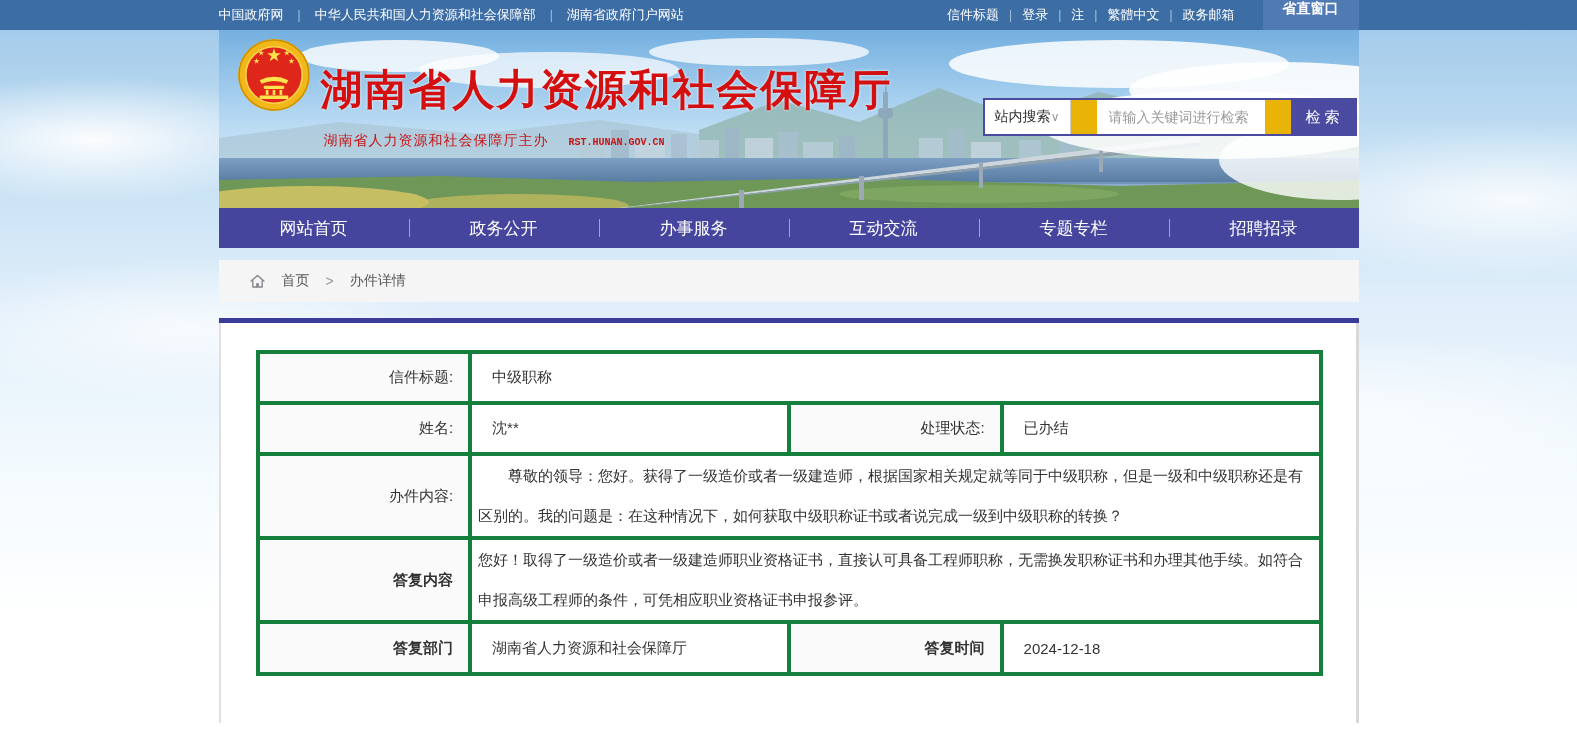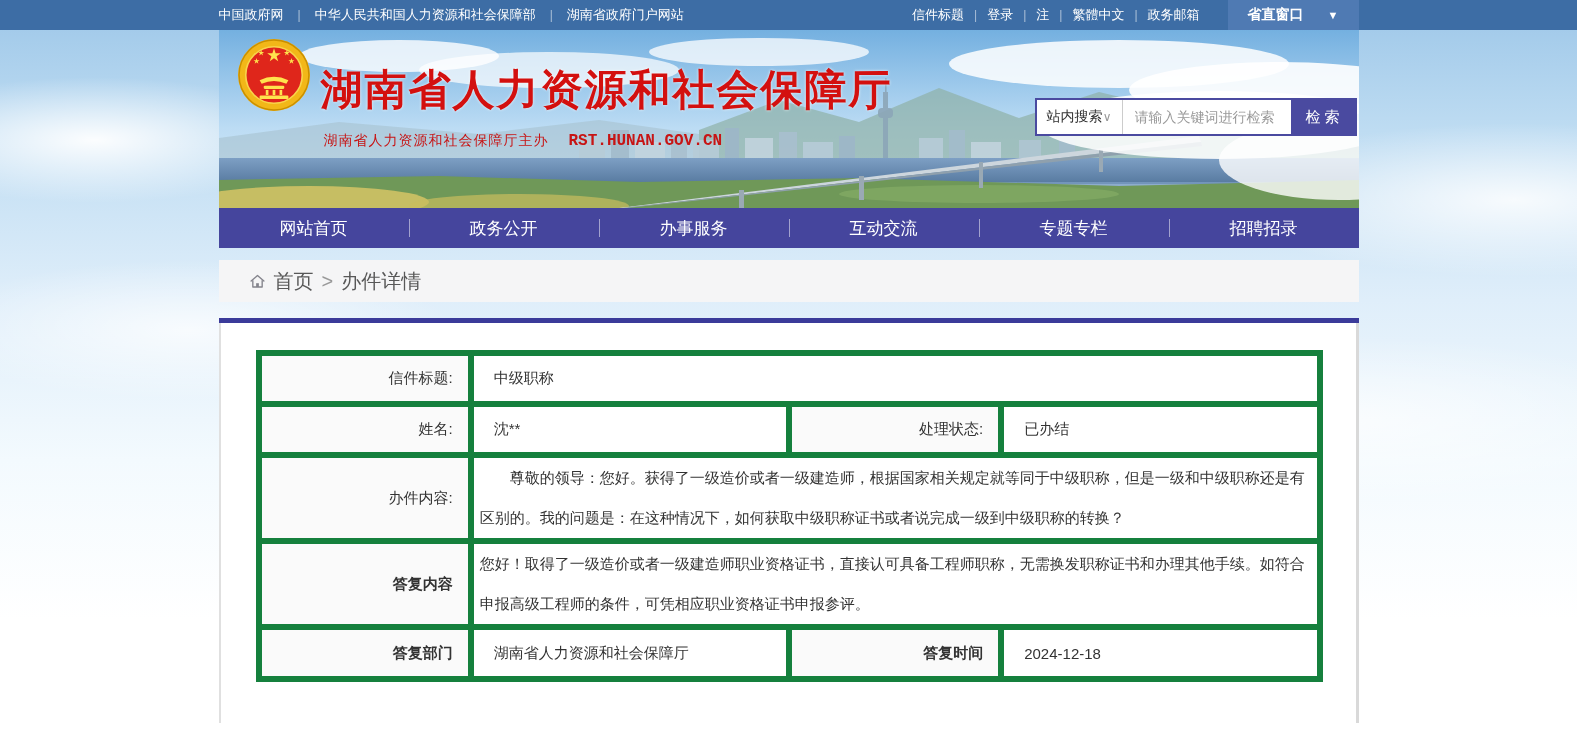--- a/index.html
+++ b/index.html
@@ -18,64 +18,64 @@
 
   
   .topbar { height:30px; background:#3d6da5; }
   .topbar-inner { height:30px; display:flex; align-items:center; justify-content:space-between; }
   .tb-left, .tb-right { display:flex; align-items:center; height:100%; }
   .tb-left { gap:14px; }
   .tb-right { gap:10px; }
   .tb-link { color:#fff; font-size:13px; white-space:nowrap; cursor:pointer; }
   .tb-sep { color:rgba(255,255,255,.55); font-size:12px; }
   .tb-win-btn { height:30px; margin-left:18px; padding:0 20px; background:#4f7ab3;
-    color:#fff; font-size:14px; font-weight:bold; display:flex; align-items:center; gap:24px; cursor:pointer; }
+    color:#fff; font-size:14px; font-weight:bold; display:flex; align-items:center; gap:15px; cursor:pointer;flex-direction:column; }
   .tb-win-btn .caret { font-size:11px; }
 
   
   .banner { position:relative; height:178px; overflow:hidden; }
   .banner-svg { position:absolute; inset:0; width:100%; height:100%; }
   .logo { position:absolute; left:18px; top:8px; width:74px; height:74px; }
   .site-title { position:absolute; left:102px; top:32px; font-size:42px; font-weight:bold;
     color:#d3100f; letter-spacing:2px; white-space:nowrap; text-shadow:0 0 3px rgba(255,255,255,.85); }
   .site-sub { position:absolute; left:105px; top:102px; display:flex; gap:20px; align-items:baseline; }
   .site-sub .host { color:#c71414; font-size:14px; letter-spacing:1px; }
-  .site-sub .domain { color:#c71414; font-size:16px; font-weight:bold; font-family:"Liberation Mono","DejaVu Sans Mono",monospace; }
-  .search { position:absolute; right:2px; top:68px; display:flex; border:2px solid #4a4aa0; background:#eab308; }
+  .site-sub .domain { color:#c71414; font-size:10px; font-weight:bold; font-family:"Liberation Mono","DejaVu Sans Mono",monospace; }
+  .search { position:absolute; right:2px; top:68px; display:flex; border:2px solid #4a4aa0; background:#eab308;gap:26px; }
   .search-scope { width:86px; height:34px; display:flex; align-items:center; justify-content:space-between;
     padding:0 10px; border-right:1px solid #ccc; font-size:14px; color:#333; cursor:pointer; background:#fff; }
   .search-scope .caret { color:#999; font-size:12px; }
   .search-input { width:168px; height:34px; border:none; outline:none; padding:3px 12px; font-size:14px; color:#333;
     font-family:"Liberation Sans","DejaVu Sans",sans-serif; }
   .search-input::placeholder { color:#9a9a9a; }
   .search-btn { width:64px; height:34px; border:none; background:#4a4aa0; color:#fff; font-size:15px;
     cursor:pointer; font-family:"Liberation Sans","DejaVu Sans",sans-serif; }
 
   
   .nav { height:40px; background:#45459d; display:flex; align-items:stretch; }
   .nav-item { flex:1; display:flex; align-items:center; justify-content:center; color:#fff;
     font-size:17px; cursor:pointer; position:relative; white-space:nowrap; }
   .nav-item + .nav-item::before { content:""; position:absolute; left:0; top:50%; transform:translateY(-50%);
     width:1px; height:18px; background:rgba(255,255,255,.5); }
 
   
   .crumb { margin-top:12px; height:42px; background:#f5f5f6; display:flex; align-items:center;
-    padding-left:30px; gap:8px; font-size:20px; color:#585858; }
+    padding-left:30px; gap:16px; font-size:14px; color:#585858; }
   .crumb .home-icon { width:17px; height:17px; display:inline-block; }
   .crumb .link { cursor:pointer; }
   .crumb .sep { color:#999; }
 
   
   .divider { margin-top:16px; height:5px; background:#3b3b9a; }
   .panel { background:#fff; border-left:2px solid #e0e0e0; border-right:3px solid #d9d9d9;
     padding:27px 33px 40px 35px; min-height:400px; }
 
   
   table.detail { width:100%; border-collapse:collapse; table-layout:fixed; }
-  table.detail td { border:6px solid #15803d; font-size:15px; color:#333; vertical-align:middle; }
+  table.detail td { border:4px solid #15803d; font-size:15px; color:#333; vertical-align:middle; }
   td.lbl { background:#fafafa; text-align:right; padding:0 15px 0 6px; color:#4a4a4a; height:51px; }
   td.lbl.bold { font-weight:bold; color:#333; }
   td.val { background:#fff; padding:0 8px 0 20px; }
   td.val-para { background:#fff; padding:0 2px 0 6px; line-height:40px; }
   tr.tall td.lbl { height:81px; }
   tr.tall2 td.lbl { height:80px; }
   tr.last td.lbl { height:52px; }
   .indent { text-indent:2em;margin-left:6px; }
 </style>
 </head>

